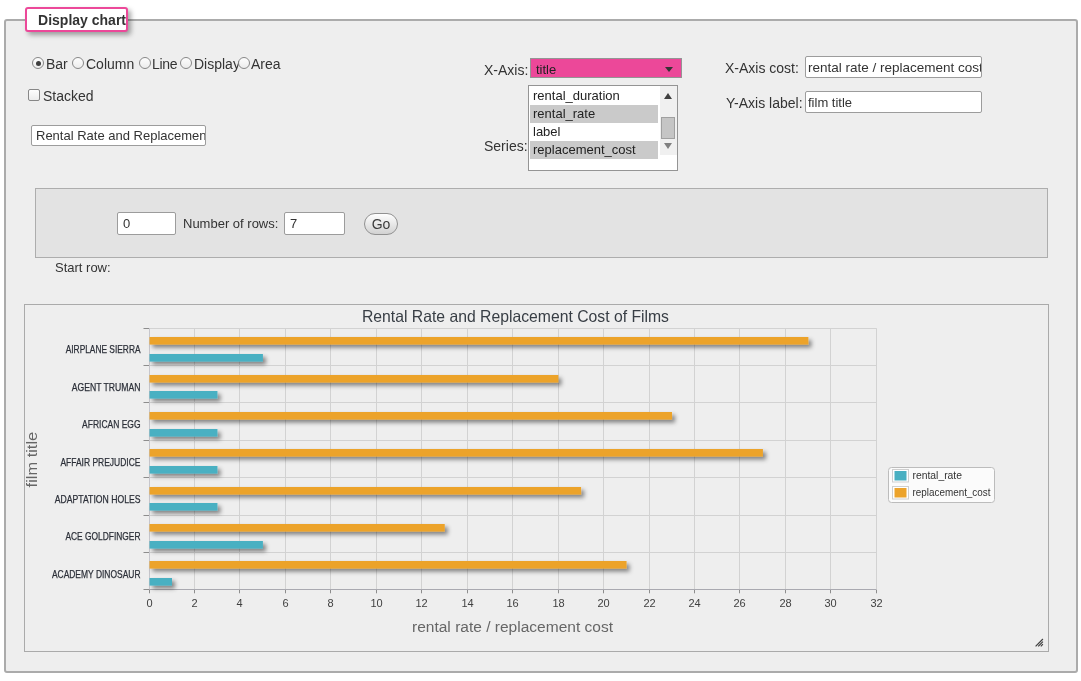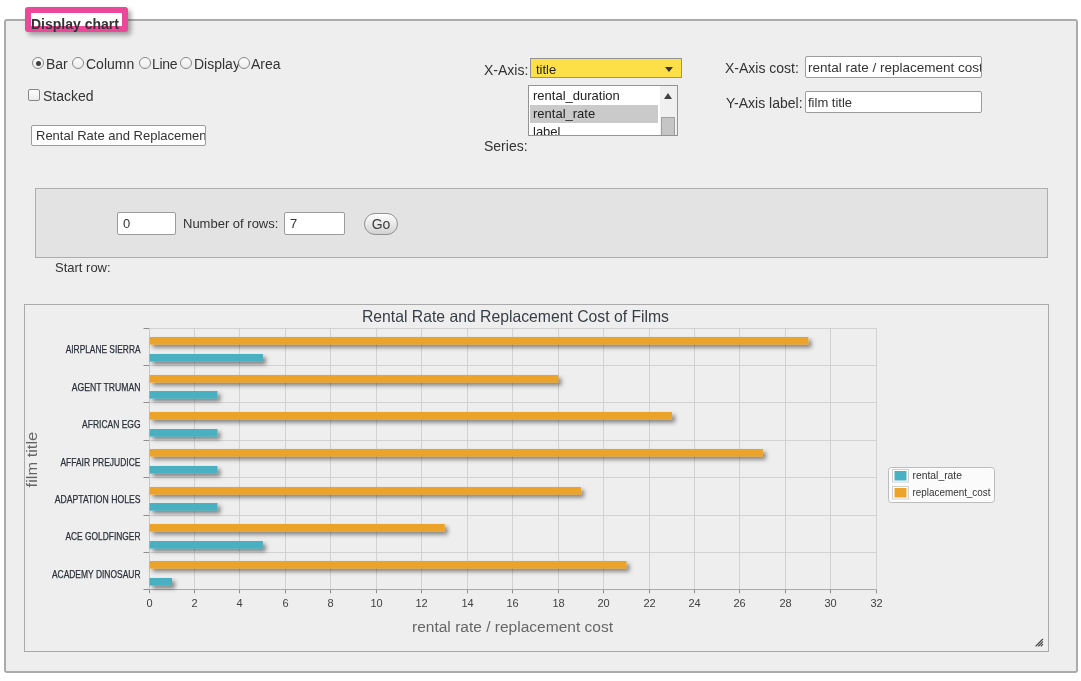--- a/index.html
+++ b/index.html
@@ -1,31 +1,31 @@
 <!DOCTYPE html>
 <html><head>
 <meta charset="utf-8">
 <style>
   html,body{margin:0;padding:0;background:#fff;font-family:"Liberation Sans",sans-serif;}
   #page{position:relative;width:1081px;height:681px;overflow:hidden;}
   .abs{position:absolute;}
   #fieldset{left:4px;top:19px;width:1074px;height:654px;background:#eeeeee;border:2px solid #ababab;border-radius:3px;box-sizing:border-box;}
-  #legendtab{left:25px;top:7px;width:103px;height:25px;box-sizing:border-box;background:#fff;border:6px solid #ec4899;border-radius:3px;
+  #legendtab{left:25px;top:7px;width:103px;height:25px;box-sizing:border-box;background:#fff;border:2px solid #ec4899;border-radius:3px;
     box-shadow:3px 3px 5px rgba(0,0,0,0.35);font-size:14px;font-weight:bold;color:#333;
-    line-height:23px;text-align:left;}
+    line-height:23px;text-align:right;}
   .lbl{font-size:14px;color:#333;}
   .radio{width:12px;height:12px;border-radius:50%;border:1px solid #878787;background:linear-gradient(#fdfdfd,#ececec);box-sizing:border-box;}
   .radio.sel::after{content:"";position:absolute;left:2.5px;top:2.5px;width:5px;height:5px;border-radius:50%;background:#3e3e3e;}
   .checkbox{width:12px;height:12px;border:1px solid #878787;background:linear-gradient(#fdfdfd,#ececec);box-sizing:border-box;border-radius:2px;}
   .tinput{background:#fff;border:1px solid #9c9c9c;border-radius:2px;box-sizing:border-box;font-size:13px;color:#333;
     line-height:20px;padding-left:4px;white-space:nowrap;overflow:hidden;}
-  #selectbox{left:530px;top:58px;width:152px;height:20px;background:#fde047;border:1px solid #949494;box-sizing:border-box;}
+  #selectbox{left:530px;top:58px;width:152px;height:20px;background:#ec4899;border:1px solid #949494;box-sizing:border-box;}
   #selectbox .txt{position:absolute;left:5px;top:3px;font-size:13px;color:#222;}
   #selectbox .arr{position:absolute;right:8px;top:7.5px;width:0;height:0;border-left:4px solid transparent;border-right:4px solid transparent;border-top:5px solid #333;}
-  #listbox{left:528px;top:85px;width:150px;height:51px;background:#fff;border:1px solid #949494;box-sizing:border-box;overflow:hidden;}
+  #listbox{left:528px;top:85px;width:150px;height:86px;background:#fff;border:1px solid #949494;box-sizing:border-box;overflow:hidden;}
   .opt{position:absolute;left:1px;width:128px;box-sizing:border-box;height:18px;font-size:13px;color:#222;padding-left:3px;line-height:18px;white-space:nowrap;}
   .opt.sel{background:#cacaca;}
   #sbar{position:absolute;right:0px;top:0px;width:17px;height:69px;background:#f0f0f0;}
   #sbar .thumb{position:absolute;left:1px;top:31px;width:12px;height:20px;background:#c5c5c5;border:1px solid #a0a0a0;}
   #sbar .up{position:absolute;left:4px;top:7px;width:0;height:0;border-left:4.5px solid transparent;border-right:4.5px solid transparent;border-bottom:6px solid #404040;}
   #sbar .dn{position:absolute;left:4px;bottom:6px;width:0;height:0;border-left:4.5px solid transparent;border-right:4.5px solid transparent;border-top:6px solid #808080;}
   #rowbox{left:35px;top:188px;width:1013px;height:70px;background:#e3e3e3;border:1px solid #adadad;box-sizing:border-box;}
   #gobtn{left:364px;top:213px;width:34px;height:22px;border:1px solid #919191;border-radius:12px;
     background:linear-gradient(#fefefe,#d2d2d2);font-size:14px;font-weight:normal;color:#3c3c3c;text-align:center;line-height:21px;box-sizing:border-box;}
   #chartbox{left:24px;top:304px;width:1025px;height:348px;background:#eee;border:1px solid #aaa;box-sizing:border-box;}

